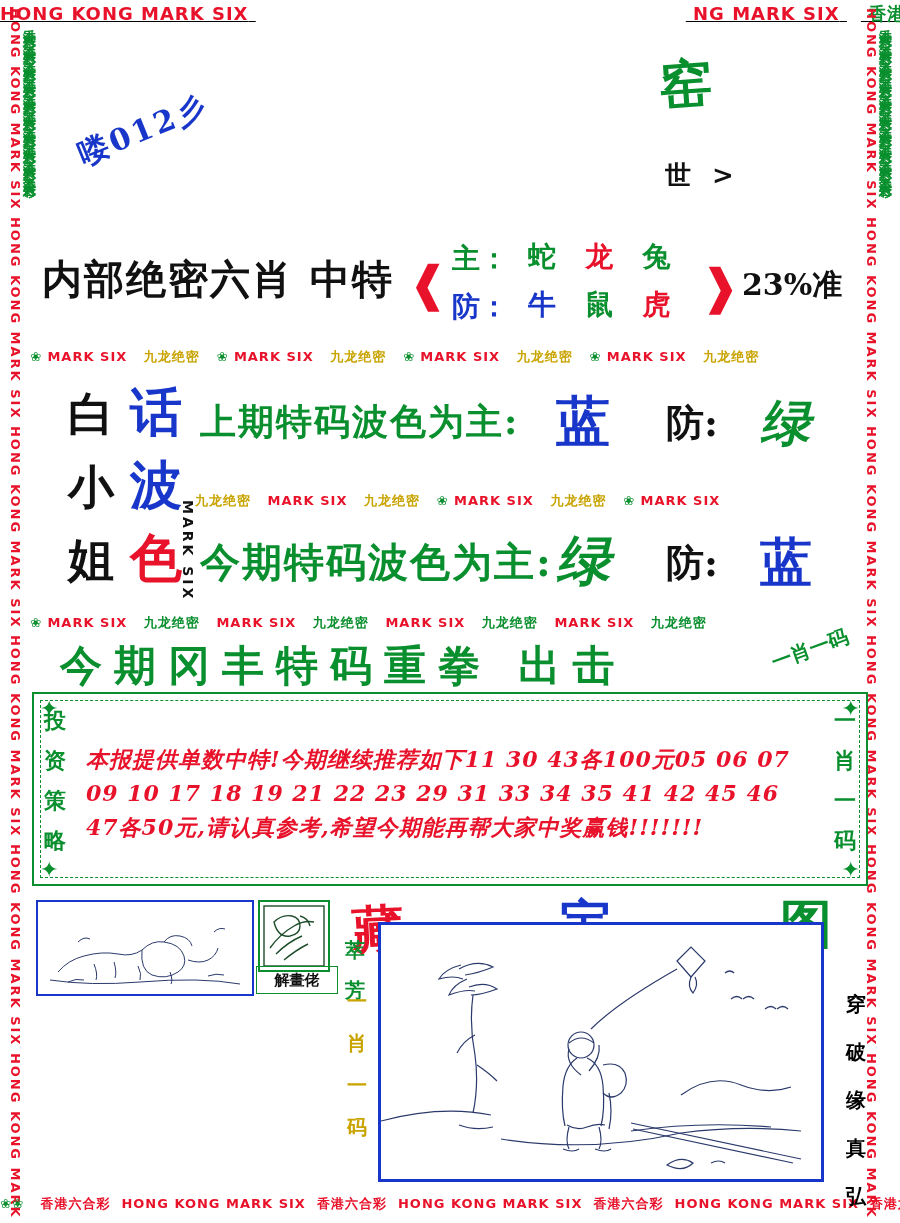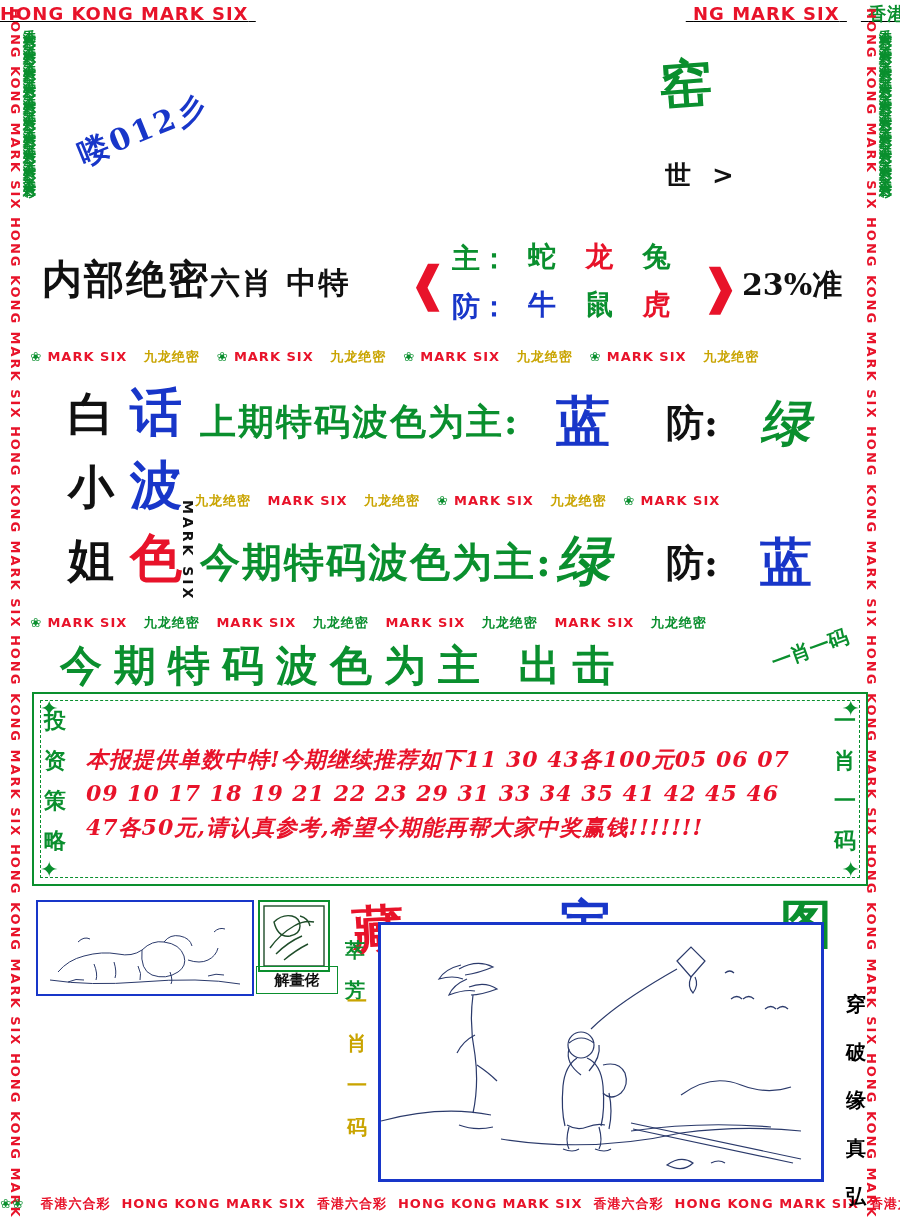--- a/index.html
+++ b/index.html
@@ -31,21 +31,21 @@
   .hk-green{color:#0a8f2e;}
   .abs{position:absolute;}
 
   #seal-green{left:660px;top:50px;color:#0a8f2e;font-size:52px;font-weight:bold;font-family:"DejaVu Serif","Liberation Serif",serif;transform:rotate(-4deg);}
   #seal-black{left:665px;top:158px;color:#111;font-size:26px;font-weight:bold;font-family:"DejaVu Serif","Liberation Serif",serif;letter-spacing:6px;}
 
   #blue-scribble{left:75px;top:110px;color:#1836c9;font-size:30px;font-weight:bold;transform:rotate(-22deg);font-family:"DejaVu Serif","Liberation Serif",serif;letter-spacing:3px;}
 
   
   #headline-main{left:42px;top:252px;font-size:40px;font-weight:bold;color:#111;font-family:"DejaVu Serif","Liberation Serif",serif;letter-spacing:2px;}
-  #headline-main .sub{font-size:30px;}
+  #headline-main .sub{font-size:40px;}
   #arrow-left{left:408px;top:255px;color:#e8132a;font-size:48px;font-weight:bold;}
   #pick-label-zhu{left:452px;top:240px;color:#0a8f2e;font-size:28px;font-weight:bold;font-family:"DejaVu Serif","Liberation Serif",serif;}
   #pick-label-fang{left:452px;top:288px;color:#1836c9;font-size:28px;font-weight:bold;font-family:"DejaVu Serif","Liberation Serif",serif;}
   .zodiac{font-size:28px;font-weight:bold;font-family:"DejaVu Serif","Liberation Serif",serif;}
   #zodiac-row-1{left:528px;top:238px;}
   #zodiac-row-2{left:528px;top:286px;}
   #zodiac-row-1 .z1{color:#0a8f2e;}#zodiac-row-1 .z2{color:#e8132a;}#zodiac-row-1 .z3{color:#0a8f2e;}
   #zodiac-row-2 .z1{color:#1836c9;}#zodiac-row-2 .z2{color:#0a8f2e;}#zodiac-row-2 .z3{color:#e8132a;}
   #arrow-right{left:700px;top:258px;color:#e8132a;font-size:48px;font-weight:bold;}
   #accuracy{left:742px;top:265px;color:#111;font-size:30px;font-weight:bold;font-family:"DejaVu Serif","Liberation Serif",serif;}
@@ -194,21 +194,21 @@
 
   <div class="abs" id="wave-line-2">今期特码波色为主:</div>
   <div id="wave-2-color">绿</div>
   <div id="wave-2-fang">防:</div>
   <div id="wave-2-fang-color">蓝</div>
 
   <div class="strip" style="top:614px;">
     <span class="g">❀</span> <span class="m">MARK SIX</span> &nbsp; <span class="g">九龙绝密</span> &nbsp; <span class="m">MARK SIX</span> &nbsp; <span class="g">九龙绝密</span> &nbsp; <span class="m">MARK SIX</span> &nbsp; <span class="g">九龙绝密</span> &nbsp; <span class="m">MARK SIX</span> &nbsp; <span class="g">九龙绝密</span>
   </div>
 
-  <div class="abs" id="banner-line">今期特码波色为主 出击</div>
+  <div class="abs" id="banner-line">今期冈丰特码重拳 出击</div>
   <div id="banner-tail">一肖一码</div>
 
   <div id="rec-box">
     <div class="inner"></div>
     <span class="corner c-tl">✦</span>
     <span class="corner c-tr">✦</span>
     <span class="corner c-bl">✦</span>
     <span class="corner c-br">✦</span>
   </div>
   <div id="rec-left-label">

